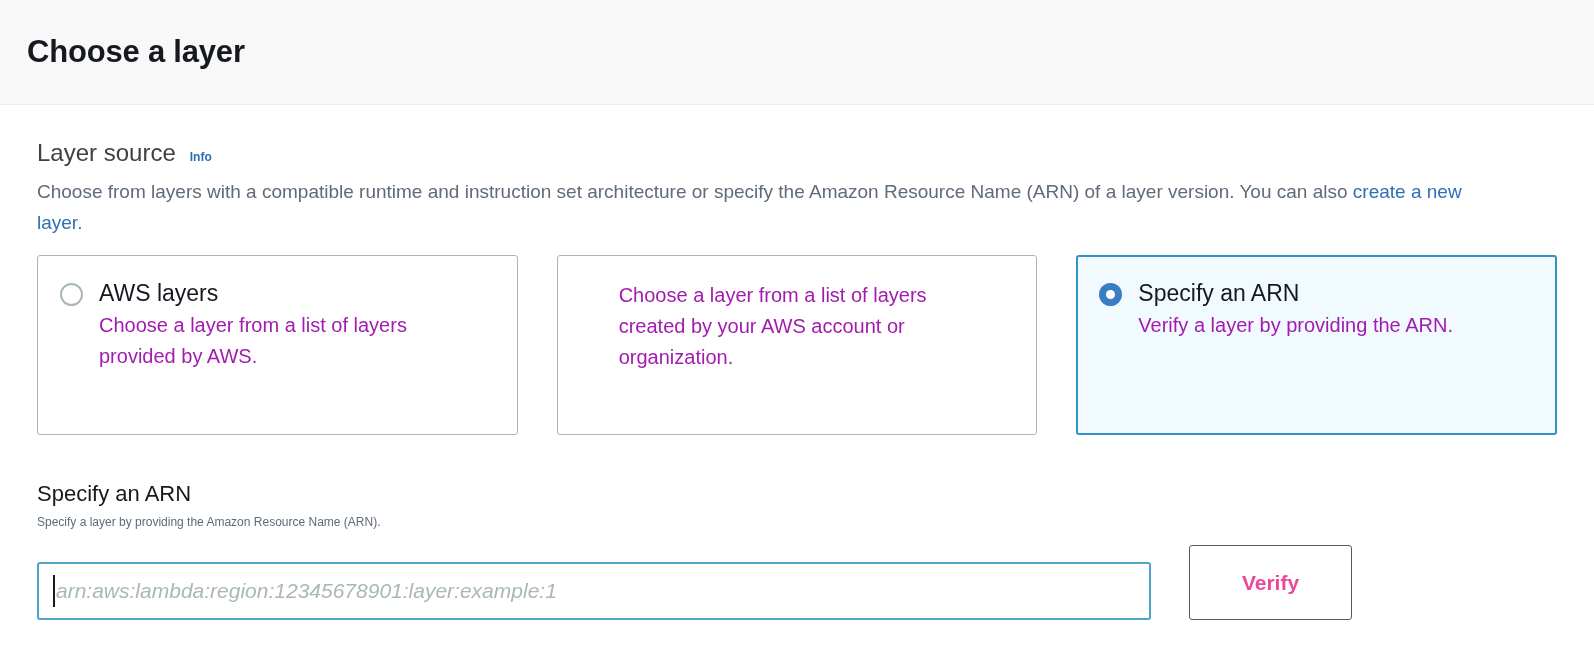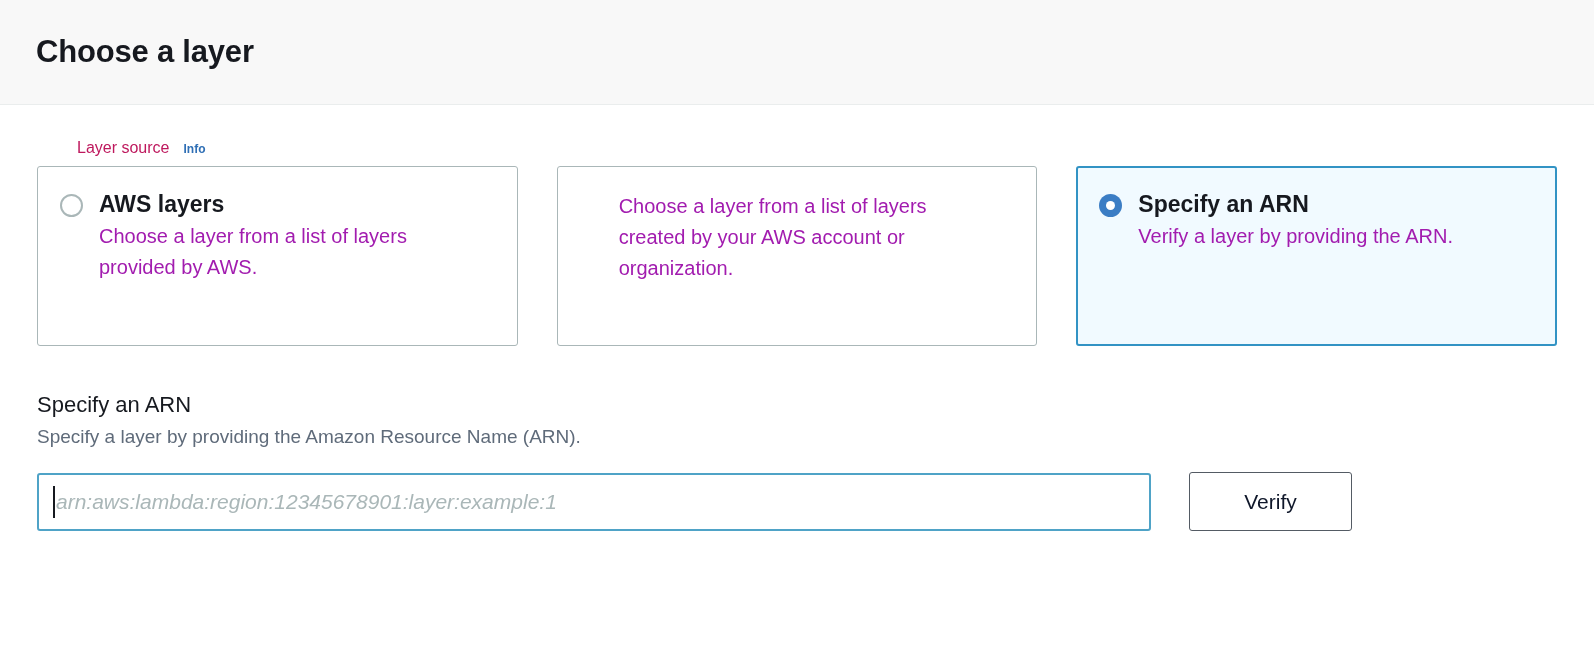--- a/index.html
+++ b/index.html
@@ -13,21 +13,21 @@
     overflow: hidden;
   }
 
   
   .modal-header {
     height: 105px;
     background: #f8f8f8;
     border-bottom: 1px solid #eaeded;
     display: flex;
     align-items: center;
-    padding: 0 36px;
+    padding: 0 27px;
   }
   .modal-title {
     font-size: 31px;
     font-weight: bold;
     color: #16191f;
     letter-spacing: -0.2px;
     margin: 0;
   }
 
   
@@ -35,24 +35,23 @@
     padding: 34px 37px 0 37px;
   }
 
   .field-label-row {
     display: flex;
     align-items: baseline;
     gap: 14px;
     margin-bottom: 9px;
   }
   .field-label {
-    font-size: 16px;
-    color: #be185d;
+    font-size: 24px;
+    color: #404040;
     font-weight: normal;
-    margin-left: 40px;
   }
   .info-link {
     font-size: 12px;
     font-weight: bold;
     color: #2f6fb5;
     text-decoration: none;
     cursor: pointer;
   }
 
   .field-description {
@@ -114,42 +113,42 @@
     left: 50%;
     top: 50%;
     width: 9px;
     height: 9px;
     margin: -4.5px 0 0 -4.5px;
     border-radius: 50%;
     background: #ffffff;
   }
   .tile-title {
     font-size: 23px;
-    font-weight: bold;
+    font-weight: normal;
     color: #16191f;
     line-height: 30px;
   }
   .tile-desc {
     margin: 2px 0 0 39px;
     font-size: 20px;
     line-height: 31px;
     color: #a21caf;
     max-width: 360px;
   }
 
   
   .section-title {
     font-size: 22px;
     color: #16191f;
     margin: 0 0 8px 0;
   }
   .section-desc {
-    font-size: 19px;
+    font-size: 12px;
     color: #5f6b7a;
-    margin: 0 0 24px 0;
+    margin: 0 0 16px 0;
   }
 
   .arn-row {
     display: flex;
     align-items: flex-end;
     gap: 38px;
   }
   .arn-input-wrap {
     position: relative;
     width: 1114px;
@@ -175,45 +174,48 @@
   .caret {
     position: absolute;
     left: 16px;
     top: 13px;
     width: 2px;
     height: 32px;
     background: #16191f;
   }
   .verify-btn {
     width: 163px;
-    height: 59px;
+    height: 75px;
     background: #ffffff;
     border: 1px solid #545b64;
     border-radius: 3px;
     font-family: "Liberation Sans", sans-serif;
     font-size: 21px;
-    font-weight: normal;
-    color: #0f172a;
+    font-weight: bold;
+    color: #ec4899;
     cursor: pointer;
   }
 </style>
 </head>
 <body>
 
 <div class="modal-header">
   <h1 class="modal-title">Choose a layer</h1>
 </div>
 
 <div class="modal-body">
 
   <div class="field-label-row">
     <span class="field-label">Layer source</span>
     <a class="info-link">Info</a>
   </div>
 
+  <p class="field-description">
+    <span>Choose from layers with a compatible runtime and instruction set architecture or specify the Amazon Resource Name (ARN) of a layer version. You can also </span><a class="inline-link">create a new layer</a><span class="inline-link">.</span>
+  </p>
 
   <div class="tile-row">
 
     <div class="tile">
       <div class="tile-head">
         <span class="radio"></span>
         <span class="tile-title">AWS layers</span>
       </div>
       <div class="tile-desc">Choose a layer from a list of layers provided by AWS.</div>
     </div>

